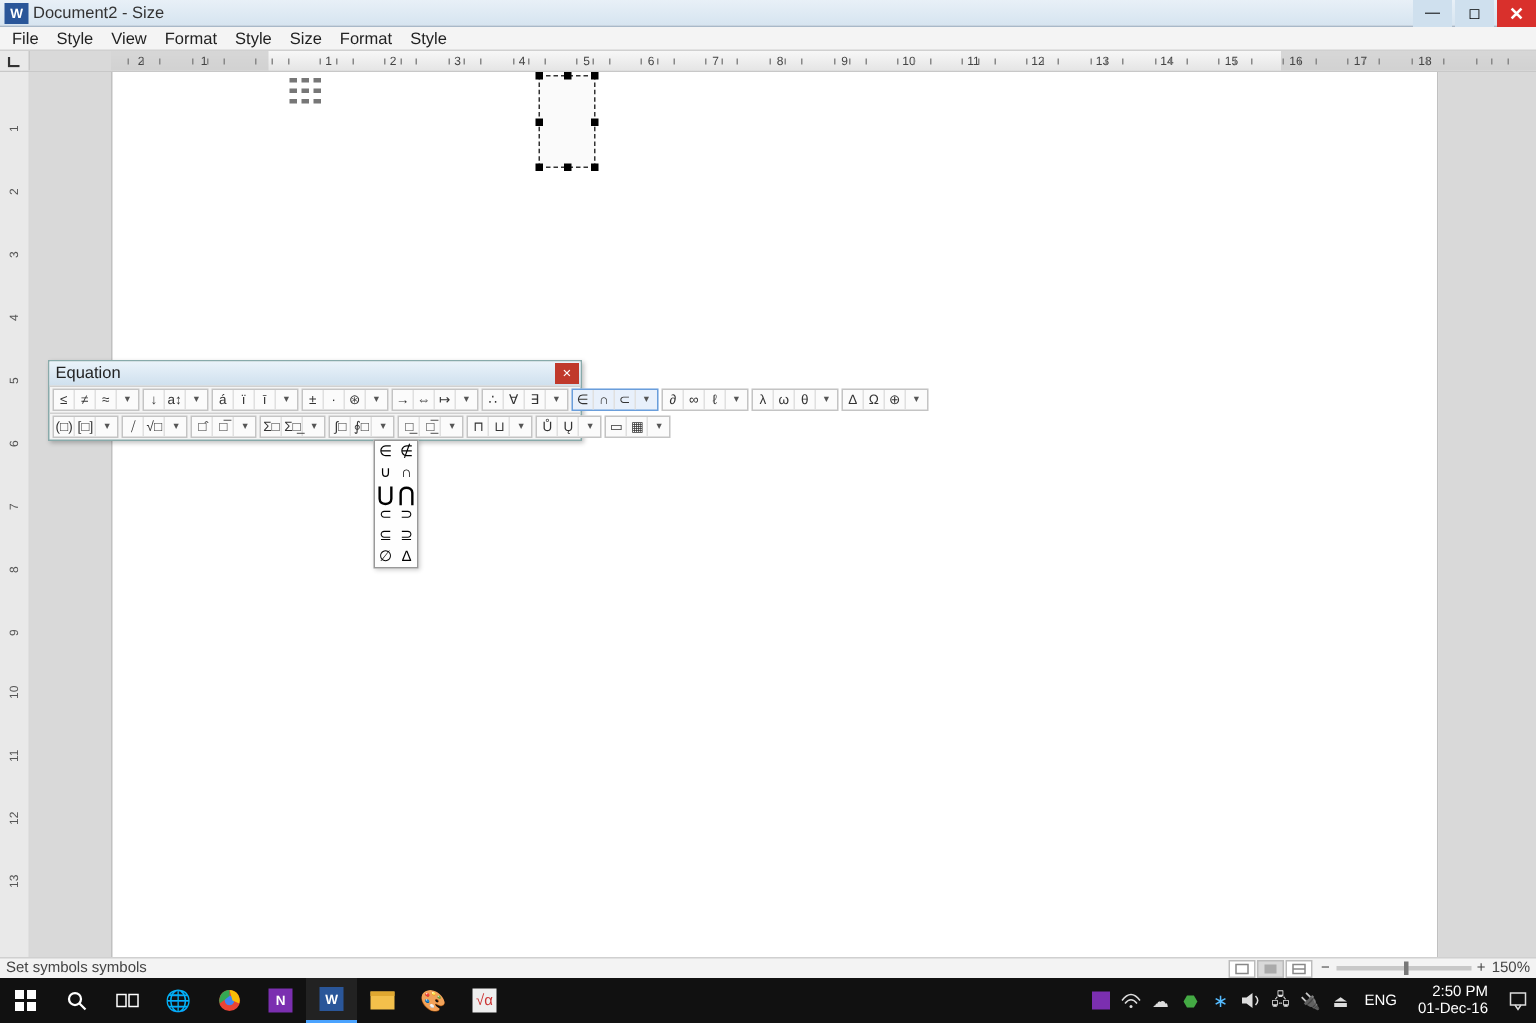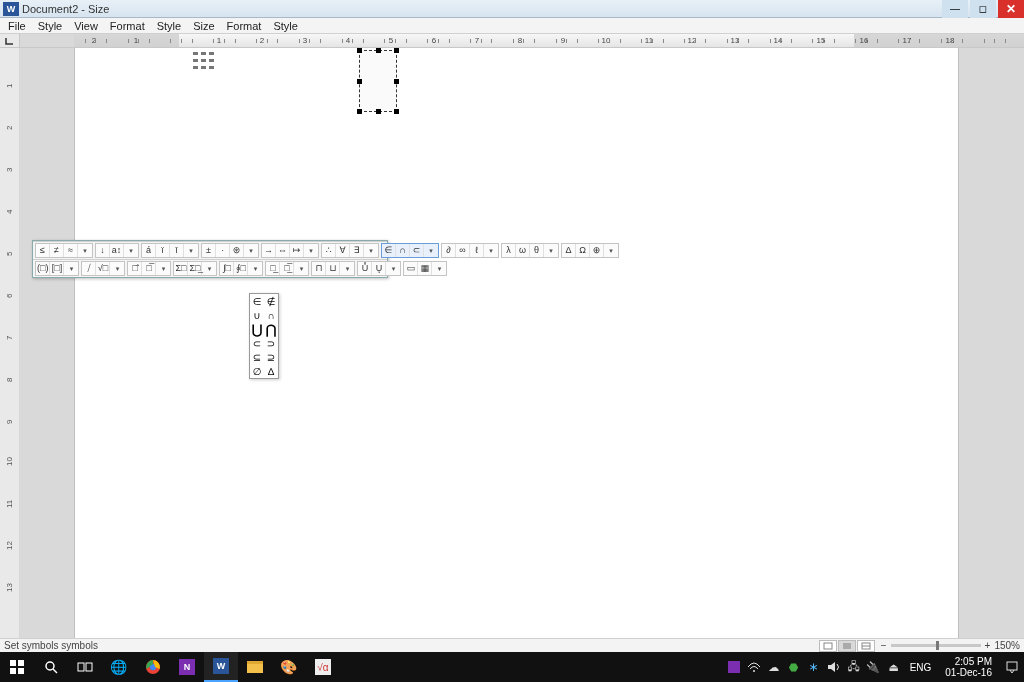--- a/index.html
+++ b/index.html
@@ -281,20 +281,25 @@
       <div class="h mr"></div>
       <div class="h bl"></div>
       <div class="h bm"></div>
       <div class="h br"></div>
     </div>
   </div>
   <div class="rightpad"></div>
 </div>
 
 <div class="eqwin">
+  <div class="eqtitle">
+    <span>Equation</span>
+    <div class="spacer"></div>
+    <div class="eqclose">×</div>
+  </div>
   <div class="eqrow" id="eqrow1">
       <div class="eqgrp">
         <div class="eqbtn">≤</div>
         <div class="eqbtn">≠</div>
         <div class="eqbtn">≈</div>
         <div class="eqbtn dd">▾</div>
       </div>
       <div class="eqgrp">
         <div class="eqbtn">↓</div>
         <div class="eqbtn">a↕</div>
@@ -535,21 +540,21 @@
         <span style="font-size:11px">🖧</span>
       </div>
     <div class="tray-ico">
         <span style="font-size:11px">🔌</span>
       </div>
     <div class="tray-ico">
         <span style="font-size:11px">⏏</span>
       </div>
     <div class="tb-lang">ENG</div>
     <div class="tb-clock">
-      <div>2:05 PM</div>
+      <div>2:50 PM</div>
       <div>01-Dec-16</div>
     </div>
     <div class="tb-notif">
       <svg width="14" height="14">
           <rect x="2" y="2" width="10" height="8" stroke="#ddd" fill="none"></rect>
           <path d="M5 10 L7 13 L9 10" stroke="#ddd" fill="none"></path>
         </svg>
     </div>
   </div>
 </div>

